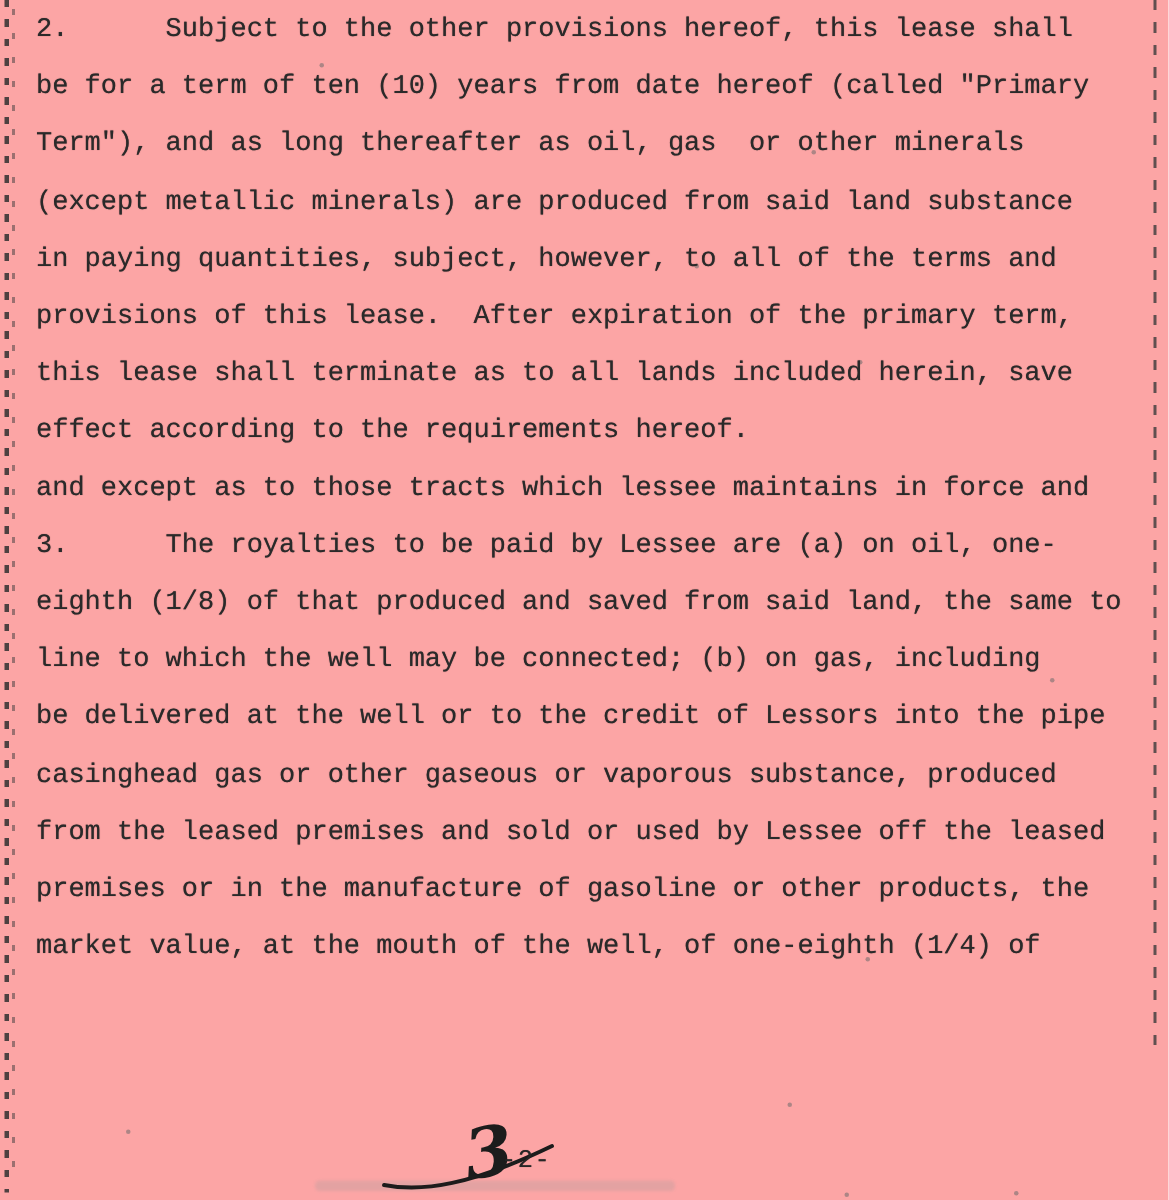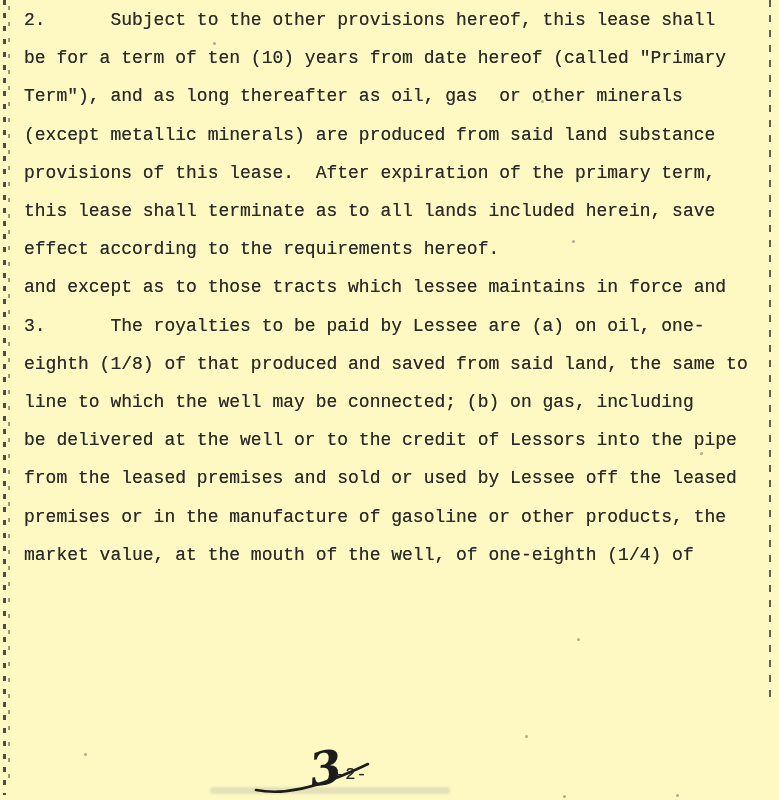--- a/index.html
+++ b/index.html
@@ -4,21 +4,21 @@
 <style>
   html, body {
     margin: 0;
     padding: 0;
     background: #ffffff;
   }
   .scan-page {
     position: relative;
     width: 779px;
     height: 800px;
-    background: #fef9c3;
+    background: #fca5a5;
     overflow: hidden;
     font-family: "Liberation Mono", monospace;
   }
   
   .textblock {
     position: absolute;
     top: 1px;
     left: 24px;
     right: 12px;
   }
@@ -112,28 +112,30 @@
   <div class="speck" style="left:84px; top:753px;"></div>
   <div class="speck" style="left:525px; top:735px;"></div>
   <div class="speck" style="left:563px; top:795px;"></div>
   <div class="speck" style="left:676px; top:794px;"></div>
 
   <div class="textblock">
     <div class="line">2.      Subject to the other provisions hereof, this lease shall</div>
     <div class="line">be for a term of ten (10) years from date hereof (called "Primary</div>
     <div class="line">Term"), and as long thereafter as oil, gas  or other minerals</div>
     <div class="line">(except metallic minerals) are produced from said land substance</div>
+    <div class="line">in paying quantities, subject, however, to all of the terms and</div>
     <div class="line">provisions of this lease.  After expiration of the primary term,</div>
     <div class="line">this lease shall terminate as to all lands included herein, save</div>
     <div class="line">effect according to the requirements hereof.</div>
     <div class="line">and except as to those tracts which lessee maintains in force and</div>
     <div class="line">3.      The royalties to be paid by Lessee are (a) on oil, one-</div>
     <div class="line">eighth (1/8) of that produced and saved from said land, the same to</div>
     <div class="line">line to which the well may be connected; (b) on gas, including</div>
     <div class="line">be delivered at the well or to the credit of Lessors into the pipe</div>
+    <div class="line">casinghead gas or other gaseous or vaporous substance, produced</div>
     <div class="line">from the leased premises and sold or used by Lessee off the leased</div>
     <div class="line">premises or in the manufacture of gasoline or other products, the</div>
     <div class="line">market value, at the mouth of the well, of one-eighth (1/4) of</div>
   </div>
 
   <div class="handwritten-wrap">
     <svg width="130" height="58" viewBox="0 0 130 58">
       <path d="M4,50 C30,55 62,50 116,24" stroke="#1c1c1c" stroke-width="2.6" fill="none" stroke-linecap="round"></path>
       <text x="58" y="44" transform="rotate(-8 75 30)">3</text>
     </svg>

